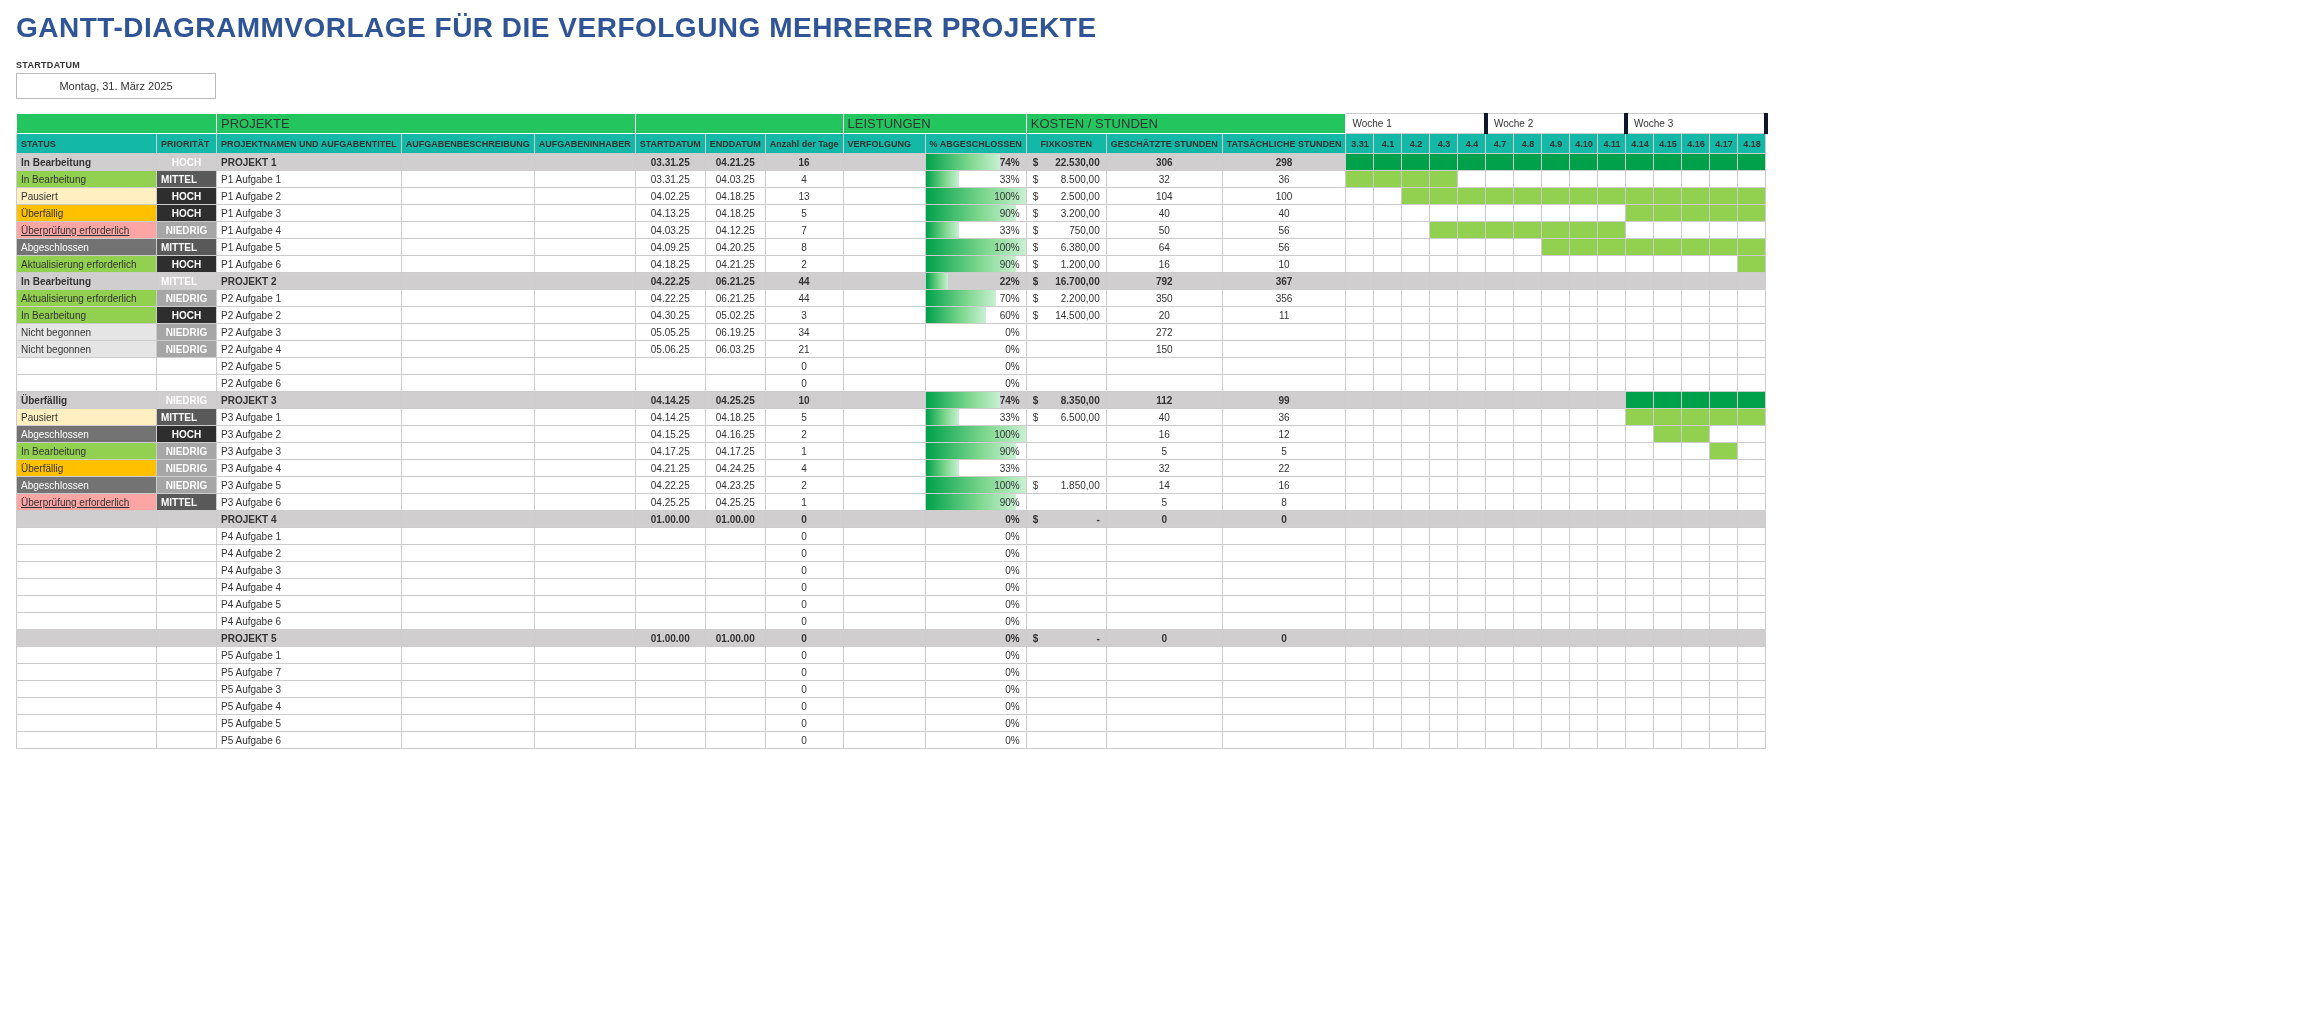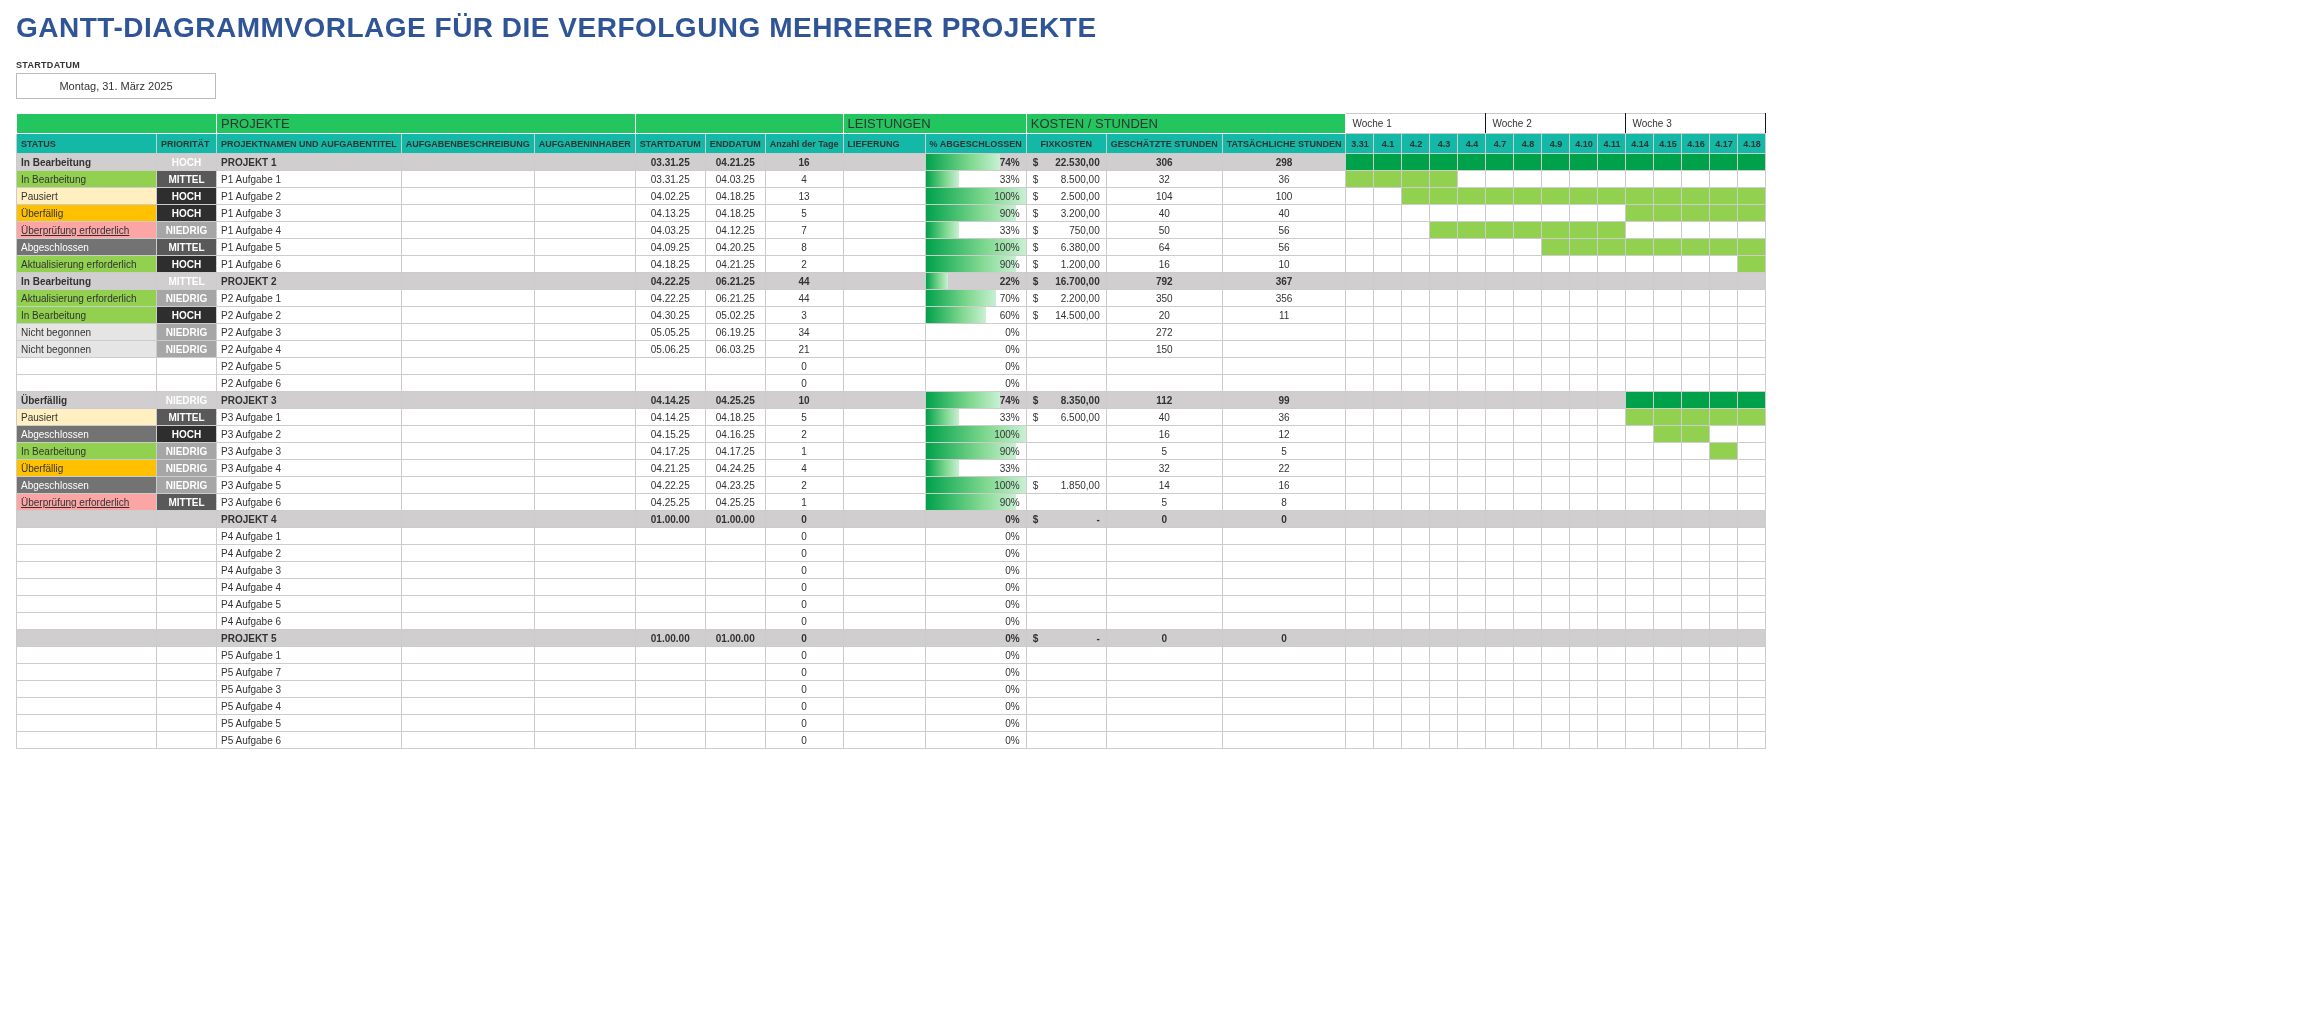--- a/index.html
+++ b/index.html
@@ -42,40 +42,40 @@
   .st-inprog   { background: #92d050; }
   .st-paused   { background: #ffefc1; }
   .st-overdue  { background: #ffc000; }
   .st-review   { background: #fca5a5; text-decoration: underline; }
   .st-done     { background: #737373; color:#fff; }
   .st-update   { background: #92d050; }
   .st-notstart { background: #e5e5e5; }
 
   
   .pr-hoch    { background: #2e2e2e; color:#fff; text-align:center; font-weight:600;}
-  .pr-mittel  { background: #595959; color:#fff; text-align:center; font-weight:600;}
+  .pr-mittel  { background: #595959; color:#fff; font-weight:600;}
   .pr-niedrig { background: #a6a6a6; color:#fff; text-align:center; font-weight:600;}
 
   
   tr.project td { background: #d0cece; font-weight: 700; }
   tr.project td:first-child, tr.project td:nth-child(2) { font-weight: 600; }
 
   
   .pct-cell { position: relative; padding: 0; }
   .pct-bar  { position: absolute; left:0; top:0; bottom:0; background: linear-gradient(90deg, #00a14b 0%, #7fd88f 60%, #c9f0d3 100%); }
   .pct-text { position: relative; z-index: 1; display: block; text-align: right; padding: 1px 6px 0 0; }
 
   
   td.day { padding: 0; }
   .bar     { display:block; width:100%; height:100%; }
   .bar-dk  { background: #00a14b; }
   .bar-lt  { background: #92d050; }
 
   
-  tr.weekrow th.week { background:#fff; font-weight:400; font-size:10px; text-align:left; padding-left:6px; border-right:1px solid #0f172a; }
+  tr.weekrow th.week { background:#fff; font-weight:400; font-size:10px; text-align:left; padding-left:6px; border-right:4px solid #0f172a; }
   tr.weekrow th.blank { background:#22c55e; border:1px solid #fff; border-bottom:1px solid #fff; }
 
   
   .money { display:flex; justify-content:space-between; }
   .money .cur { padding-left:2px;}
   .money .val { padding-right:2px;}
 
   .scroll { overflow-x: auto; }
 </style>
 </head>
@@ -135,21 +135,21 @@
     </tr>
     <tr>
       <th>STATUS</th>
       <th>PRIORITÄT</th>
       <th>PROJEKTNAMEN UND AUFGABENTITEL</th>
       <th>AUFGABENBESCHREIBUNG</th>
       <th>AUFGABENINHABER</th>
       <th class="center">STARTDATUM</th>
       <th class="center">ENDDATUM</th>
       <th class="center">Anzahl der Tage</th>
-      <th>LIEFERUNG</th>
+      <th>VERFOLGUNG</th>
       <th class="center">% ABGESCHLOSSEN</th>
       <th class="center">FIXKOSTEN</th>
       <th class="center">GESCHÄTZTE STUNDEN</th>
       <th class="center">TATSÄCHLICHE STUNDEN</th>
 
     <th class="center">3.31</th>
           <th class="center">4.1</th>
           <th class="center">4.2</th>
           <th class="center">4.3</th>
           <th class="center">4.4</th>

